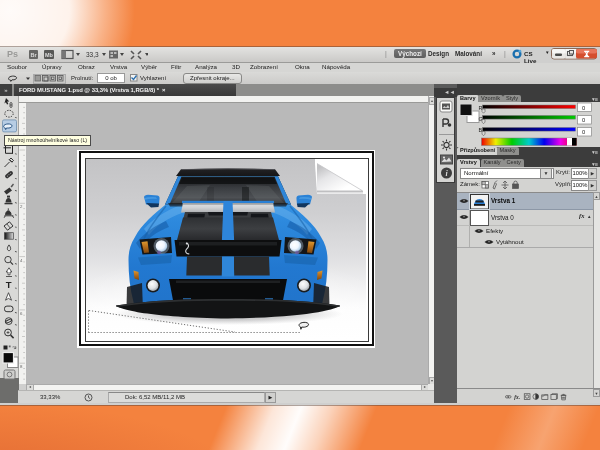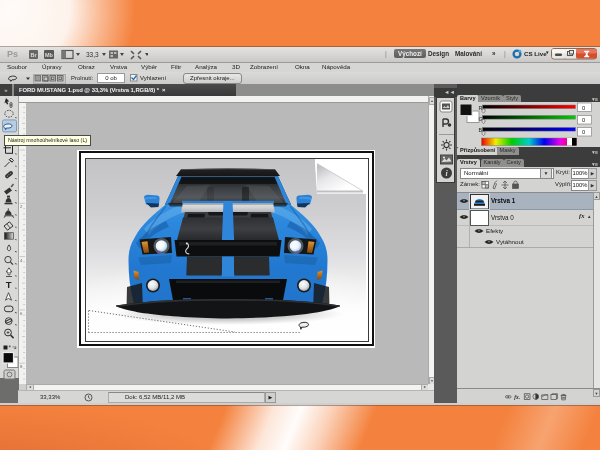--- a/index.html
+++ b/index.html
@@ -6,21 +6,21 @@
 .streakTL{position:absolute;left:-130px;top:-130px;width:280px;height:280px;
  background:radial-gradient(circle at center,rgba(255,255,255,.97) 0%,rgba(255,255,255,.9) 30%,rgba(255,236,224,.45) 48%,rgba(244,130,62,0) 63%);}
 .streakB{position:absolute;left:140px;top:395px;width:260px;height:105px;
  background:linear-gradient(112deg,rgba(255,255,255,0) 30%,rgba(255,255,255,.8) 46%,rgba(255,255,255,.98) 55%,rgba(255,255,255,.65) 65%,rgba(255,255,255,0) 80%);}
 .streakB2{position:absolute;left:440px;top:405px;width:180px;height:50px;
  background:linear-gradient(112deg,rgba(255,255,255,0) 35%,rgba(255,240,228,.3) 58%,rgba(255,255,255,0) 80%);}
 .darkBL{position:absolute;left:-60px;top:400px;width:300px;height:80px;
  background:radial-gradient(ellipse at 10% 100%,rgba(190,60,30,.35) 0%,rgba(190,60,30,0) 70%);}
 #win{position:absolute;left:0;top:46.5px;width:600px;height:358px;background:#cfcfce;box-shadow:0 0 0 1px rgba(80,60,50,.45)}
 
-#appbar{position:absolute;left:0;top:0;width:600px;height:15px;background:linear-gradient(#e3e3e1,#cac9c7);border-bottom:1px solid #9b9b99;font-size:7px;color:#333}
+#appbar{position:absolute;left:0;top:0;width:520px;height:15px;background:linear-gradient(#e3e3e1,#cac9c7);border-bottom:1px solid #9b9b99;font-size:7px;color:#333}
 #appbar .ps{position:absolute;left:7px;top:2px;font-size:9px;font-weight:bold;color:#9a9a98;letter-spacing:0px}
 
 #menubar{position:absolute;left:0;top:16px;width:600px;height:9px;background:#d6d6d4;font-size:6.2px;color:#1a1a1a}
 #menubar span{position:absolute;top:0px}
 
 #optbar{position:absolute;left:0;top:25px;width:600px;height:12px;background:linear-gradient(#dadad8,#cccbc9);border-bottom:1px solid #a2a2a0;font-size:6px;color:#222}
 
 #tabrow{position:absolute;left:0;top:37px;width:434px;height:12px;background:#8d8d8b}
 #dtab{position:absolute;left:14px;top:0;width:222px;height:12px;background:linear-gradient(#4a4a4a,#383838);color:#f2f2f2;font-size:5.9px;font-weight:bold;line-height:12px;padding-left:5px;box-sizing:border-box;letter-spacing:-0.05px}
 #tabrow .chev{position:absolute;left:0;top:0;width:12px;height:12px;background:#3e3e3e;color:#ddd;font-size:6px;line-height:12px;text-align:center}

